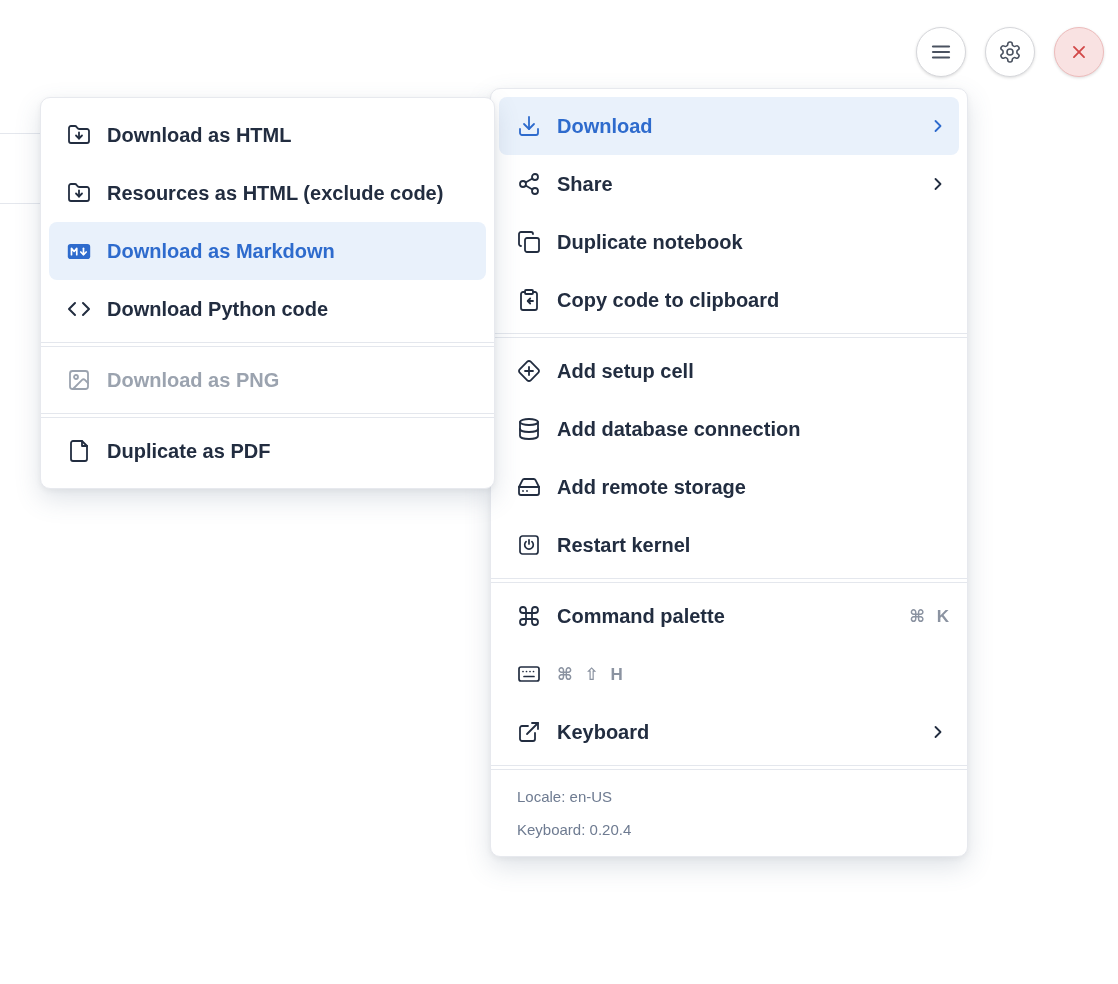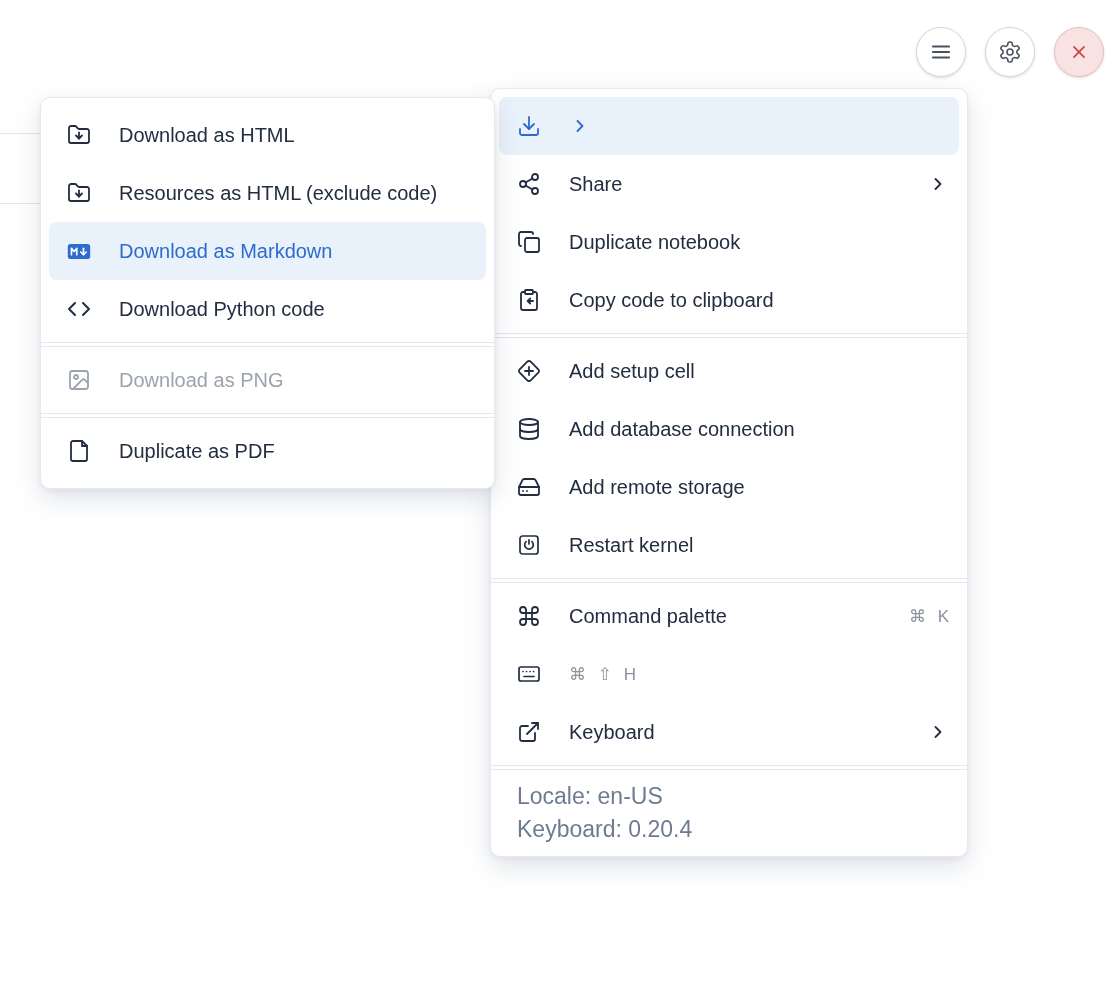--- a/index.html
+++ b/index.html
@@ -28,33 +28,34 @@
   .menu{
     position:absolute;background:#fff;border:1px solid var(--border);border-radius:10px;
     box-shadow:0 10px 26px rgba(80,100,130,.18),0 2px 6px rgba(0,0,0,.05);
     padding:8px 0 4px;
   }
   .main-menu{left:490px;top:88px;width:478px;z-index:2}
   .submenu{left:40px;top:97px;width:455px;z-index:3;padding-bottom:8px}
 
   .menu-item{
     height:58px;margin:0 8px;padding:0 10px 0 18px;border-radius:8px;
-    display:flex;align-items:center;gap:28px;font-size:20px;color:var(--text);cursor:pointer;
+    display:flex;align-items:center;gap:16px;font-size:20px;color:var(--text);cursor:pointer;
     background:transparent;
+    font-weight:bold;
   }
   .menu-item.active{background:var(--highlight);color:var(--accent)}
   .menu-item.disabled{color:var(--muted);cursor:default}
   .mi-icon{width:24px;height:24px;flex:none;display:flex;align-items:center;justify-content:center}
   .mi-label{flex:1;white-space:nowrap}
   .mi-chevron{width:22px;height:22px;flex:none;display:flex;align-items:center;justify-content:center}
   .mi-shortcut{font-size:17px;color:var(--shortcut);word-spacing:7px;white-space:nowrap;flex:none}
 
   .menu-sep{height:5px;margin:4px 0;border-top:1px solid var(--separator);border-bottom:1px solid var(--separator)}
 
-  .menu-footer{padding:6px 26px 6px;font-size:23px;color:var(--footer);line-height:33px}
+  .menu-footer{padding:6px 26px 6px;font-size:15px;color:var(--footer);line-height:33px}
   svg{display:block}
 </style>
 </head>
 <body>
 
 <div class="bg-line" style="top:133px"></div>
 <div class="bg-line" style="top:203px"></div>
 
 <div class="toolbar" id="toolbar">
     <button class="circle-btn">
@@ -95,20 +96,21 @@
       <div class="menu-item active">
         <span class="mi-icon">
           <svg width="24" height="24" viewBox="0 0 24 24">
             <g fill="none" stroke="currentColor" stroke-width="1.8" stroke-linecap="round" stroke-linejoin="round">
               <path d="M12 3v12"></path>
               <path d="m7 10 5 5 5-5"></path>
               <path d="M21 15v4a2 2 0 0 1-2 2H5a2 2 0 0 1-2-2v-4"></path>
             </g>
           </svg>
         </span>
+        <span class="mi-label">Download</span>
         <span class="mi-chevron">
           <svg width="20" height="20" viewBox="0 0 24 24">
             <g fill="none" stroke="currentColor" stroke-width="2.2" stroke-linecap="round" stroke-linejoin="round">
               <path d="m9 18 6-6-6-6"></path>
             </g>
           </svg>
         </span>
       </div>
       <div class="menu-item">
         <span class="mi-icon">

